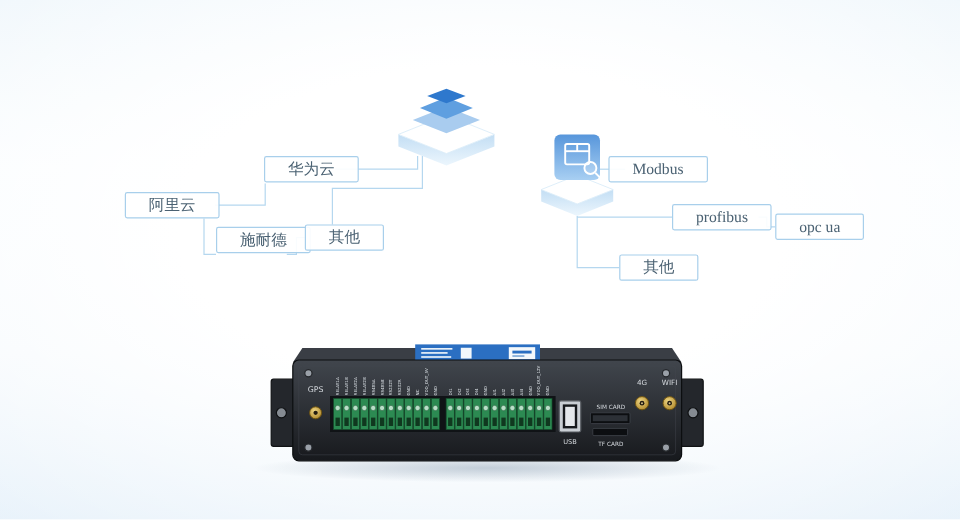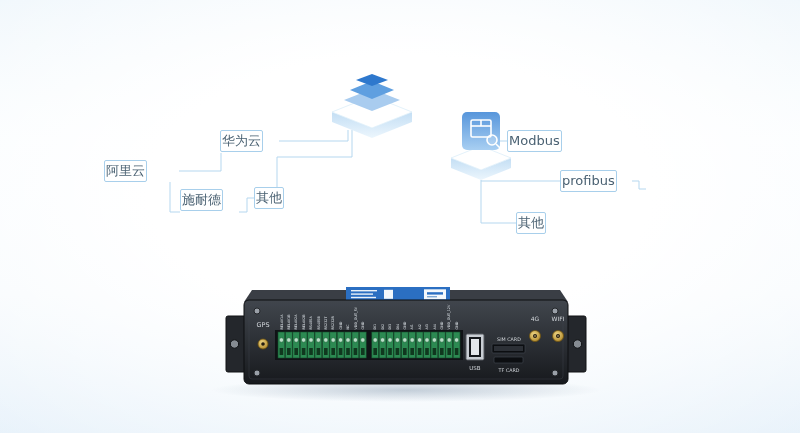--- a/index.html
+++ b/index.html
@@ -10,22 +10,23 @@
       radial-gradient(ellipse 900px 480px at 400px 190px, #ffffff 28%, rgba(255,255,255,0) 72%),
       linear-gradient(180deg,#ecf5fb 0%,#f8fcfe 32%,#f4f9fd 68%,#e6f1fa 100%);
   }
   .layer{position:absolute;left:0;top:0;}
   .tag{
     position:absolute;
     border:1px solid #a8cfeb;
     background:rgba(255,255,255,0.92);
     color:#4a6172;
     font-size:13px;line-height:20px;
-    padding:0 1px;border-radius:2px;
+    padding:0 19px;border-radius:2px;
     white-space:nowrap;
+    font-family:Liberation Serif, serif;
   }
   svg text{font-family:"DejaVu Sans","Liberation Sans",sans-serif;}
 </style>
 </head>
 <body>
 
 <div class="canvas">
 
   <svg class="layer" width="800" height="433" viewBox="0 0 800 433">
     <defs>
@@ -298,15 +299,16 @@
     </g>
   </svg>
 
   <div class="tag" style="left:220px;top:130px">华为云</div>
   <div class="tag" style="left:104px;top:160px">阿里云</div>
   <div class="tag" style="left:180px;top:189px">施耐德</div>
   <div class="tag" style="left:254px;top:187px">其他</div>
 
   <div class="tag" style="left:507px;top:130px">Modbus</div>
   <div class="tag" style="left:560px;top:170px">profibus</div>
+  <div class="tag" style="left:646px;top:178px">opc ua</div>
   <div class="tag" style="left:516px;top:212px">其他</div>
 
 </div>
 
 </body></html>

